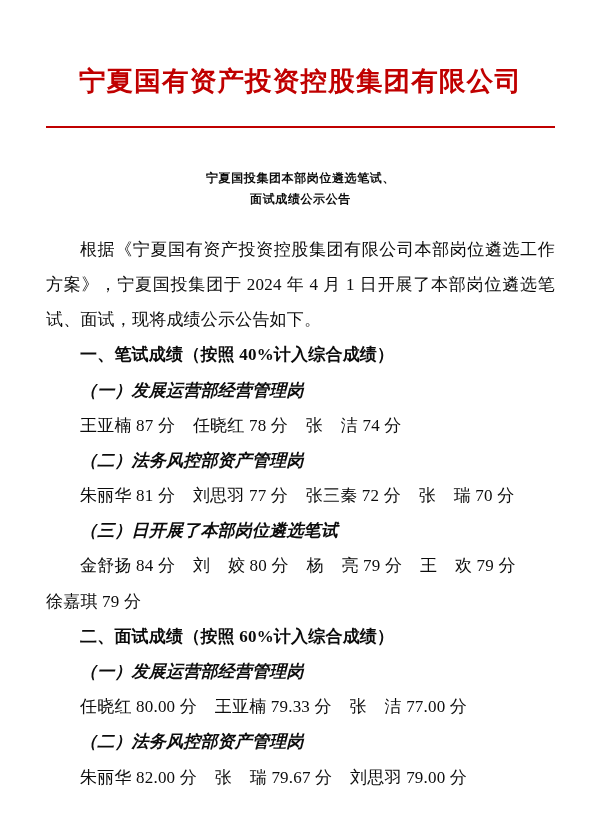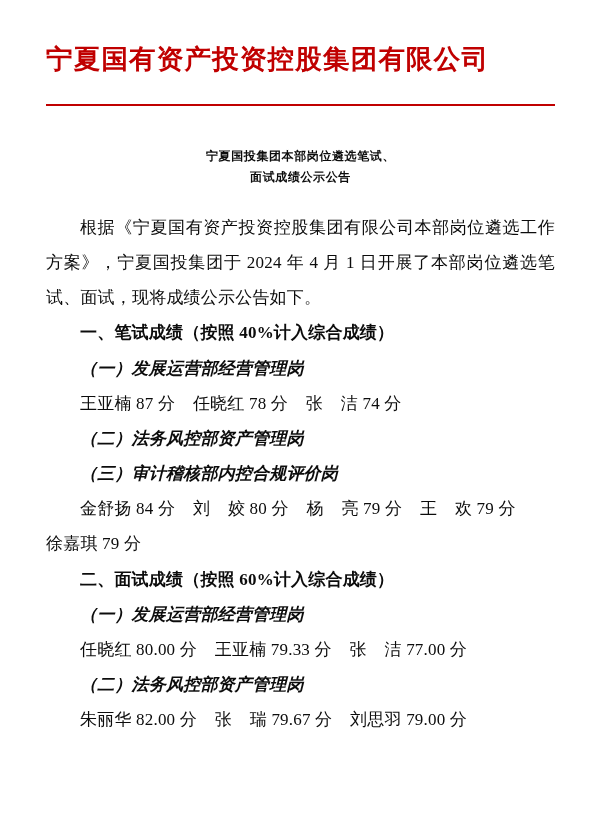--- a/index.html
+++ b/index.html
@@ -15,21 +15,22 @@
     overflow: hidden;
   }
   .page {
     position: relative;
     width: 601px;
     height: 821px;
     box-sizing: border-box;
     padding: 0 46px;
   }
   .masthead {
-    padding-top: 44px;
+    text-align: center;
+    padding-top: 66px;
   }
   .masthead-title {
     color: #c00000;
     font-size: 26.5px;
     font-weight: bold;
     letter-spacing: 1.2px;
     line-height: 1.2;
     font-family: "Liberation Serif", "DejaVu Serif", serif;
   }
   .masthead-rule {
@@ -99,22 +100,23 @@
   <div class="body-block">
 
     <p class="para">根据《宁夏国有资产投资控股集团有限公司本部岗位遴选工作方案》，宁夏国投集团于 2024 年 4 月 1 日开展了本部岗位遴选笔试、面试，现将成绩公示公告如下。</p>
 
     <p class="heading-l1">一、笔试成绩（按照 40%计入综合成绩）</p>
 
     <p class="heading-l2">（一）发展运营部经营管理岗</p>
     <p class="scores">王亚楠 87 分    任晓红 78 分    张    洁 74 分</p>
 
     <p class="heading-l2">（二）法务风控部资产管理岗</p>
+    <p class="scores">朱丽华 81 分    刘思羽 77 分    张三秦 72 分    张    瑞 70 分</p>
 
-    <p class="heading-l2">（三）审计稽核部内控合规评价岗</p>
+    <p class="heading-l2">（三）日开展了本部岗位遴选笔试</p>
     <p class="scores">金舒扬 84 分    刘    姣 80 分    杨    亮 79 分    王    欢 79 分</p>
     <p class="scores cont">徐嘉琪 79 分</p>
 
     <p class="heading-l1">二、面试成绩（按照 60%计入综合成绩）</p>
 
     <p class="heading-l2">（一）发展运营部经营管理岗</p>
     <p class="scores">任晓红 80.00 分    王亚楠 79.33 分    张    洁 77.00 分</p>
 
     <p class="heading-l2">（二）法务风控部资产管理岗</p>
     <p class="scores">朱丽华 82.00 分    张    瑞 79.67 分    刘思羽 79.00 分</p>

